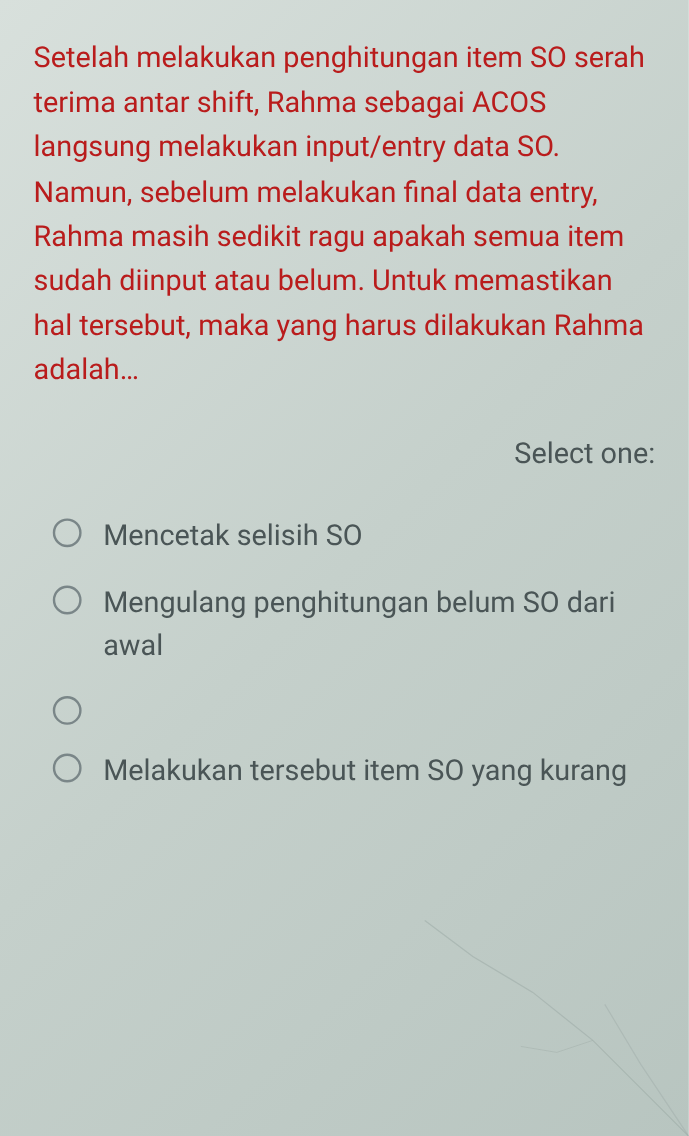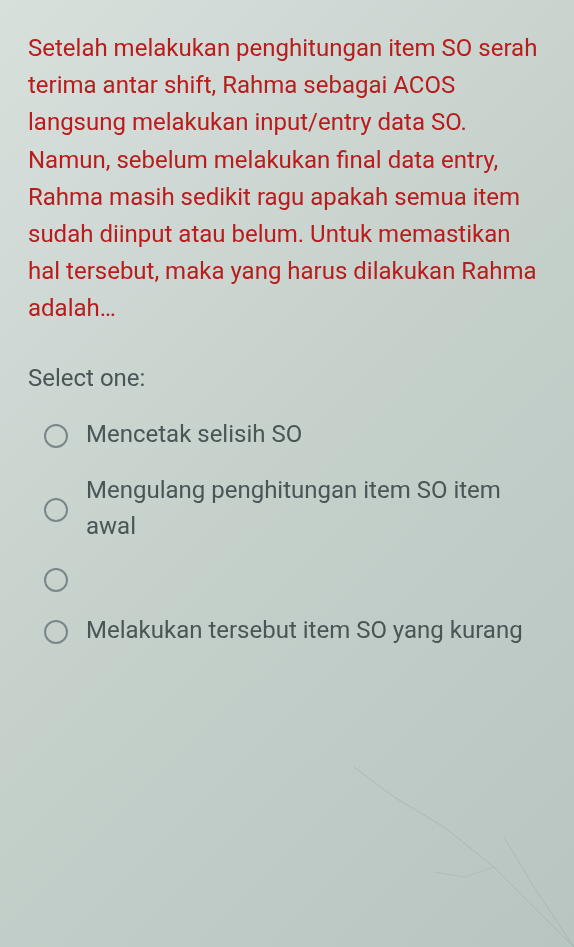--- a/index.html
+++ b/index.html
@@ -19,31 +19,32 @@
     .question-text {
       font-size: 24px;
       line-height: 1.55;
       color: #b91c1c;
       margin-bottom: 36px;
       font-weight: 400;
     }
     .select-label {
       font-size: 24px;
       color: #4a5556;
-      margin-bottom: 24px;
+      margin-bottom: 36px;
       font-weight: 400;
+      text-align: right;
     }
     .options {
       display: flex;
       flex-direction: column;
       gap: 20px;
     }
     .option {
       display: flex;
-      align-items: center;
+      align-items: flex-start;
       gap: 18px;
       cursor: pointer;
       padding-left: 16px;
     }
     .radio {
       width: 24px;
       height: 24px;
       border: 2px solid #7a8688;
       border-radius: 50%;
       flex-shrink: 0;
@@ -72,21 +73,21 @@
 
 <div class="select-label">Select one:</div>
 
 <div class="options">
   <label class="option">
     <span class="radio"></span>
     <span class="option-text">Mencetak selisih SO</span>
   </label>
   <label class="option">
     <span class="radio"></span>
-    <span class="option-text">Mengulang penghitungan item SO item awal</span>
+    <span class="option-text">Mengulang penghitungan belum SO dari awal</span>
   </label>
   <label class="option">
     <span class="radio"></span>
   </label>
   <label class="option">
     <span class="radio"></span>
     <span class="option-text">Melakukan tersebut item SO yang kurang</span>
   </label>
 </div>
 

